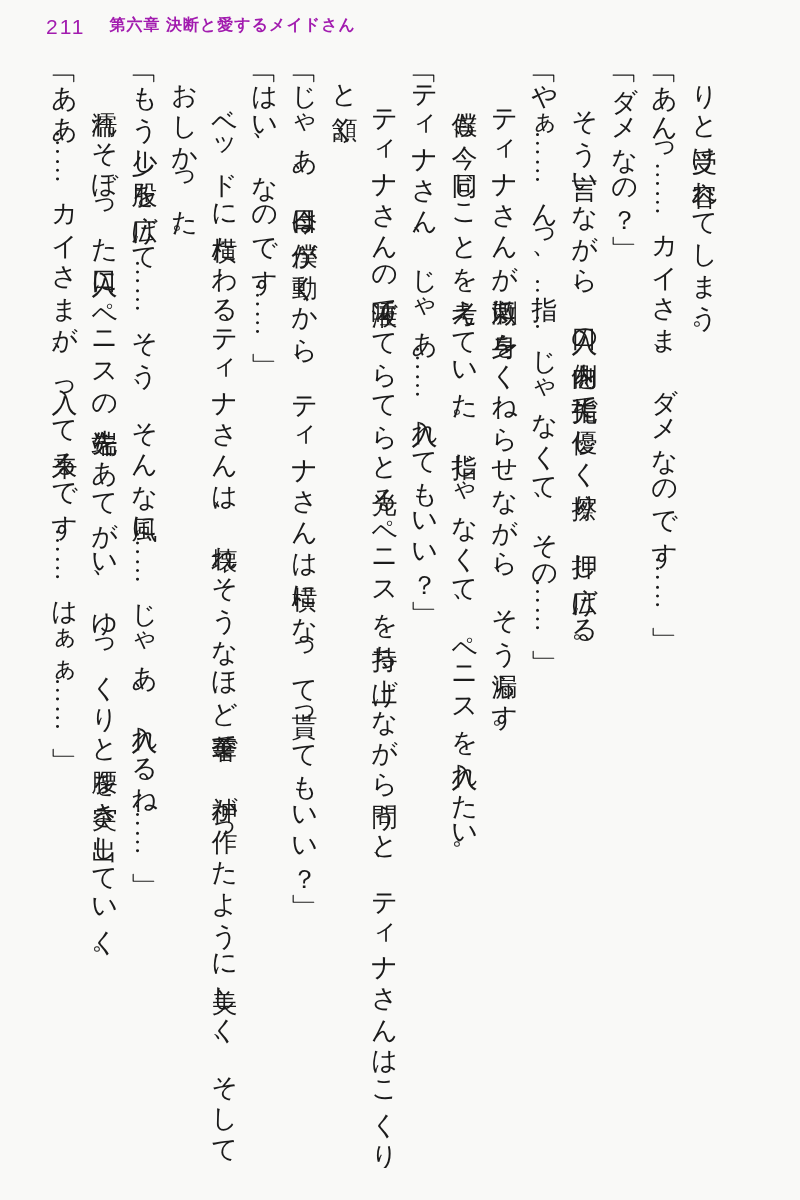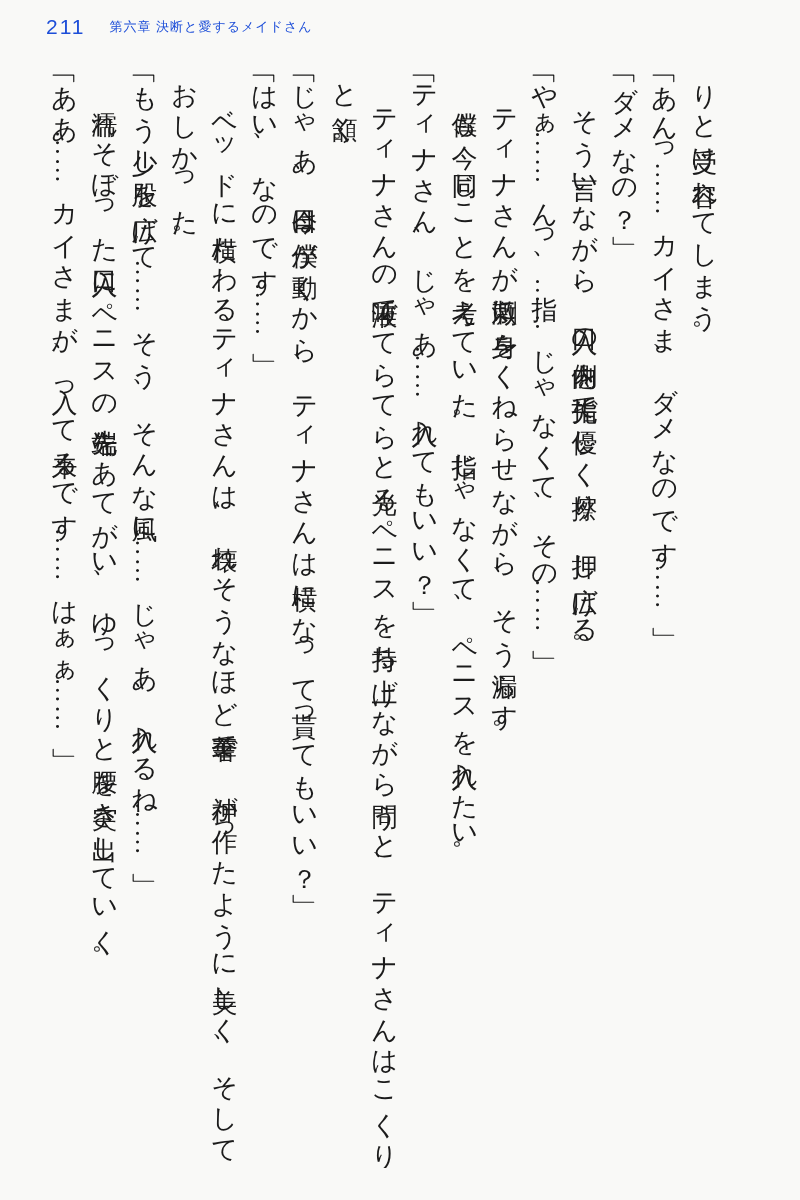--- a/index.html
+++ b/index.html
@@ -12,34 +12,34 @@
     height: 1200px;
     background: #f9f9f7;
     overflow: hidden;
   }
   
   .page-header {
     position: absolute;
     top: 15px;
     left: 46px;
     display: flex;
-    align-items: center;
+    align-items: flex-start;
     gap: 24px;
     font-family: "Liberation Sans", "DejaVu Sans", sans-serif;
-    color: #1d4ed8;
+    color: #a21caf;
     white-space: nowrap;
   }
   .page-number {
     font-size: 21px;
     font-weight: 500;
     letter-spacing: 2px;
   }
   .chapter-title {
-    font-size: 13px;
-    font-weight: 400;
+    font-size: 16px;
+    font-weight: 700;
     letter-spacing: 1px;
   }
   
   .text-area {
     position: absolute;
     top: 66px;
     right: 76px;
     width: 684px;
     height: 1102px;
     writing-mode: vertical-rl;

